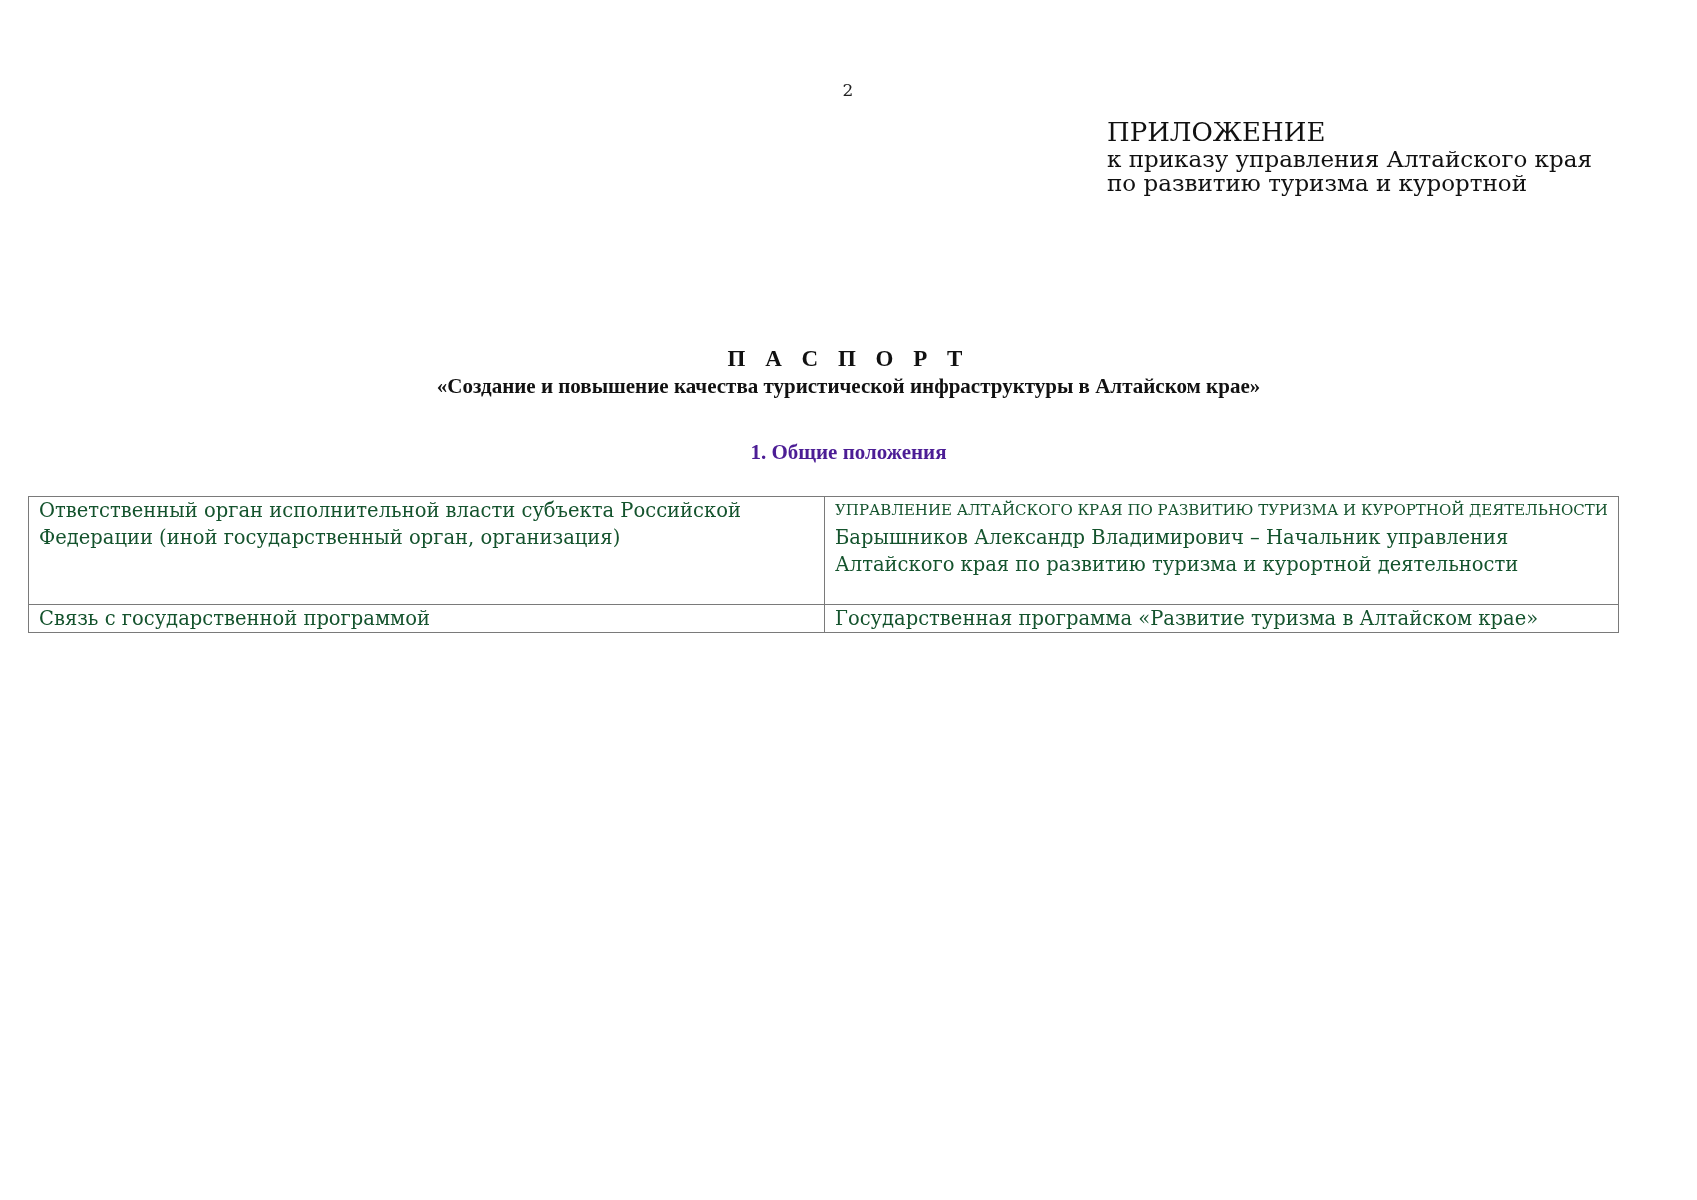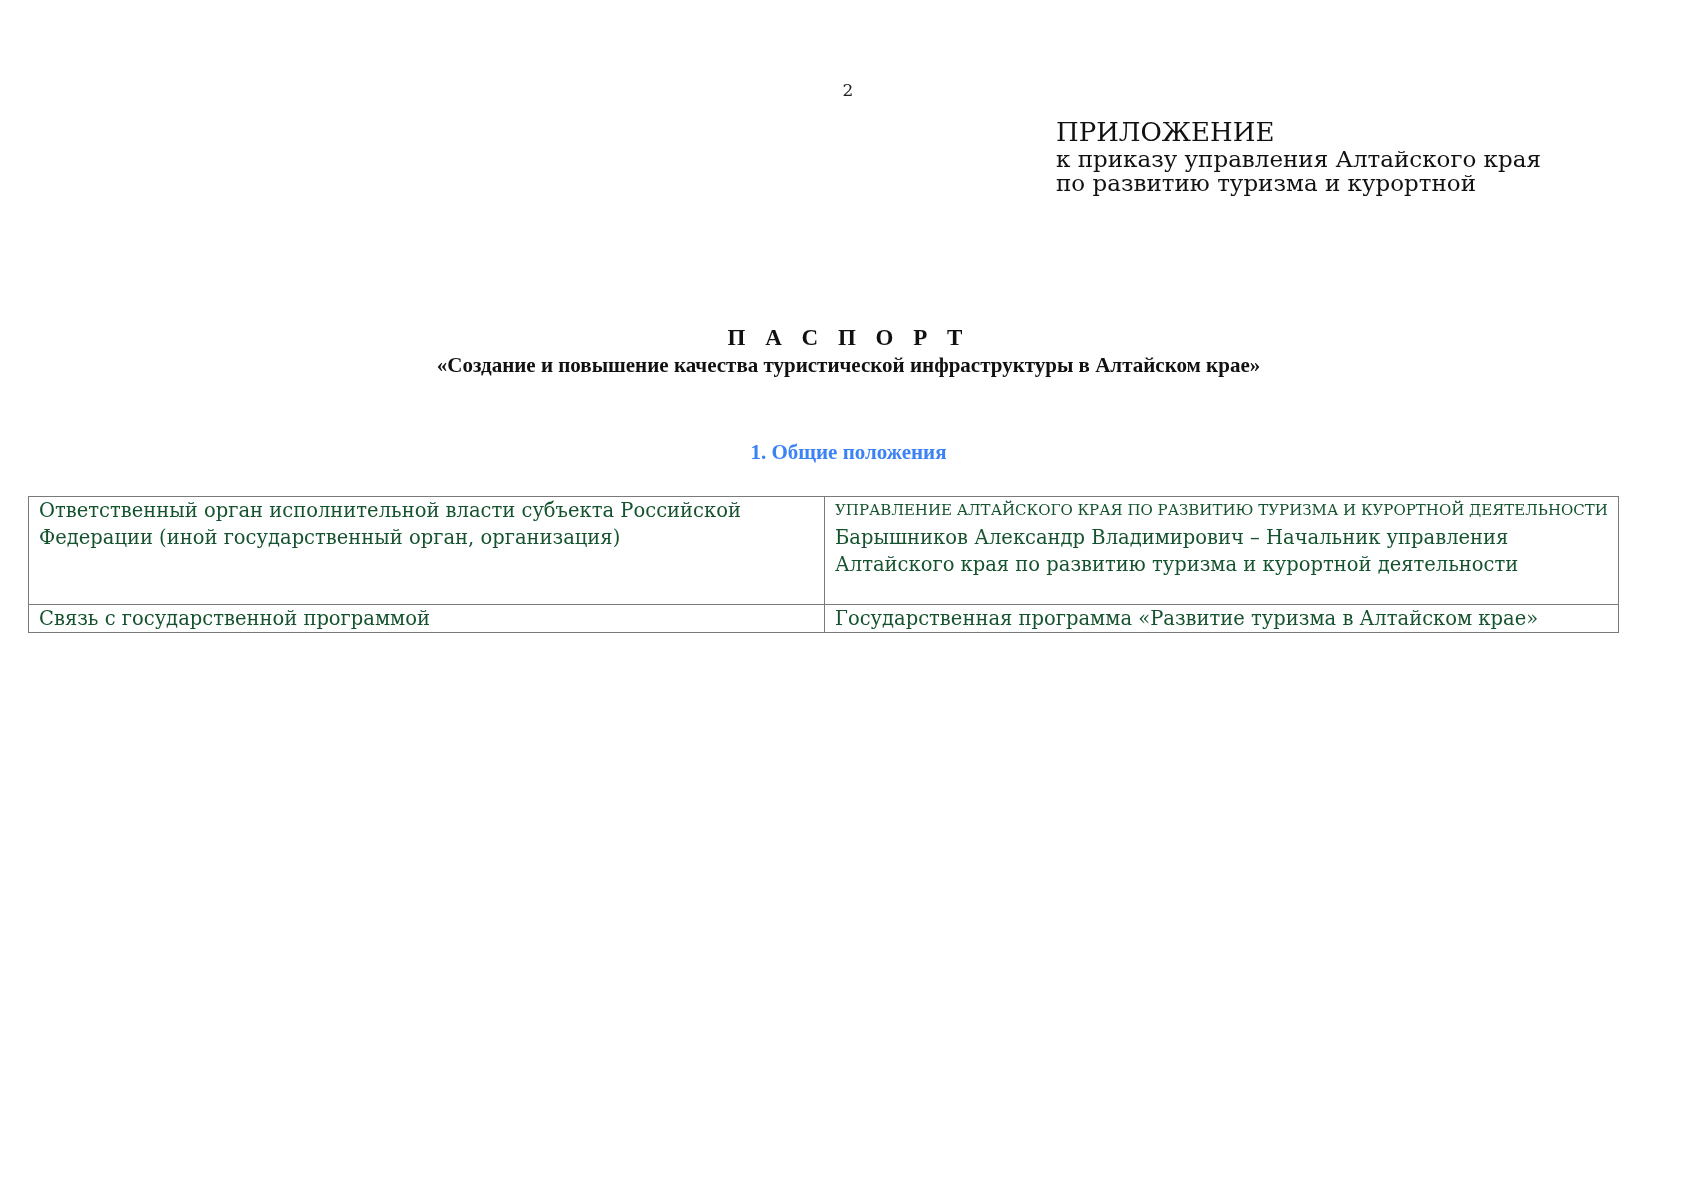--- a/index.html
+++ b/index.html
@@ -2,34 +2,34 @@
 <html><head>
 <meta charset="utf-8">
 <style>
   html, body { margin: 0; padding: 0; background: #ffffff; }
   body { width: 1697px; height: 1200px; position: relative; overflow: hidden; color: #1a1a1a; }
   .page-number {
     position: absolute; left: 838px; top: 80px; width: 20px; text-align: center;
     font-family: "DejaVu Serif", serif; font-size: 17px; color: #222;
   }
   .appendix {
-    position: absolute; left: 1056px; top: 117px; width: 560px;
+    position: absolute; left: 1107px; top: 117px; width: 560px;
     font-family: "DejaVu Serif", serif; color: #111;
   }
   .appendix .title { font-size: 26px; line-height: 30px; }
   .appendix .line { font-size: 23px; line-height: 24px; }
   .passport-title {
-    position: absolute; left: 0; top: 324px; width: 1697px; text-align: center;
+    position: absolute; left: 0; top: 345px; width: 1697px; text-align: center;
     font-family: "Liberation Serif", serif; font-weight: bold; color: #111;
   }
   .passport-title .t1 { font-size: 23px; letter-spacing: 7px; line-height: 28px; }
   .passport-title .t2, .passport-title .t3 { font-size: 21px; line-height: 26px; }
   .section-title {
     position: absolute; left: 0; top: 440px; width: 1697px; text-align: center;
-    font-family: "Liberation Serif", serif; font-weight: bold; font-size: 21px; color: #3b82f6;
+    font-family: "Liberation Serif", serif; font-weight: bold; font-size: 21px; color: #4c1d95;
   }
   table.general {
     position: absolute; left: 28px; top: 496px; width: 1590px;
     border-collapse: collapse; table-layout: fixed;
     font-family: "DejaVu Serif", serif; font-size: 19.5px; color: #14532d;
   }
   table.general td {
     border: 1.5px solid #7a7a7a; vertical-align: top; padding: 0 10px; line-height: 27px;
   }
   table.general col.c1 { width: 796px; }

